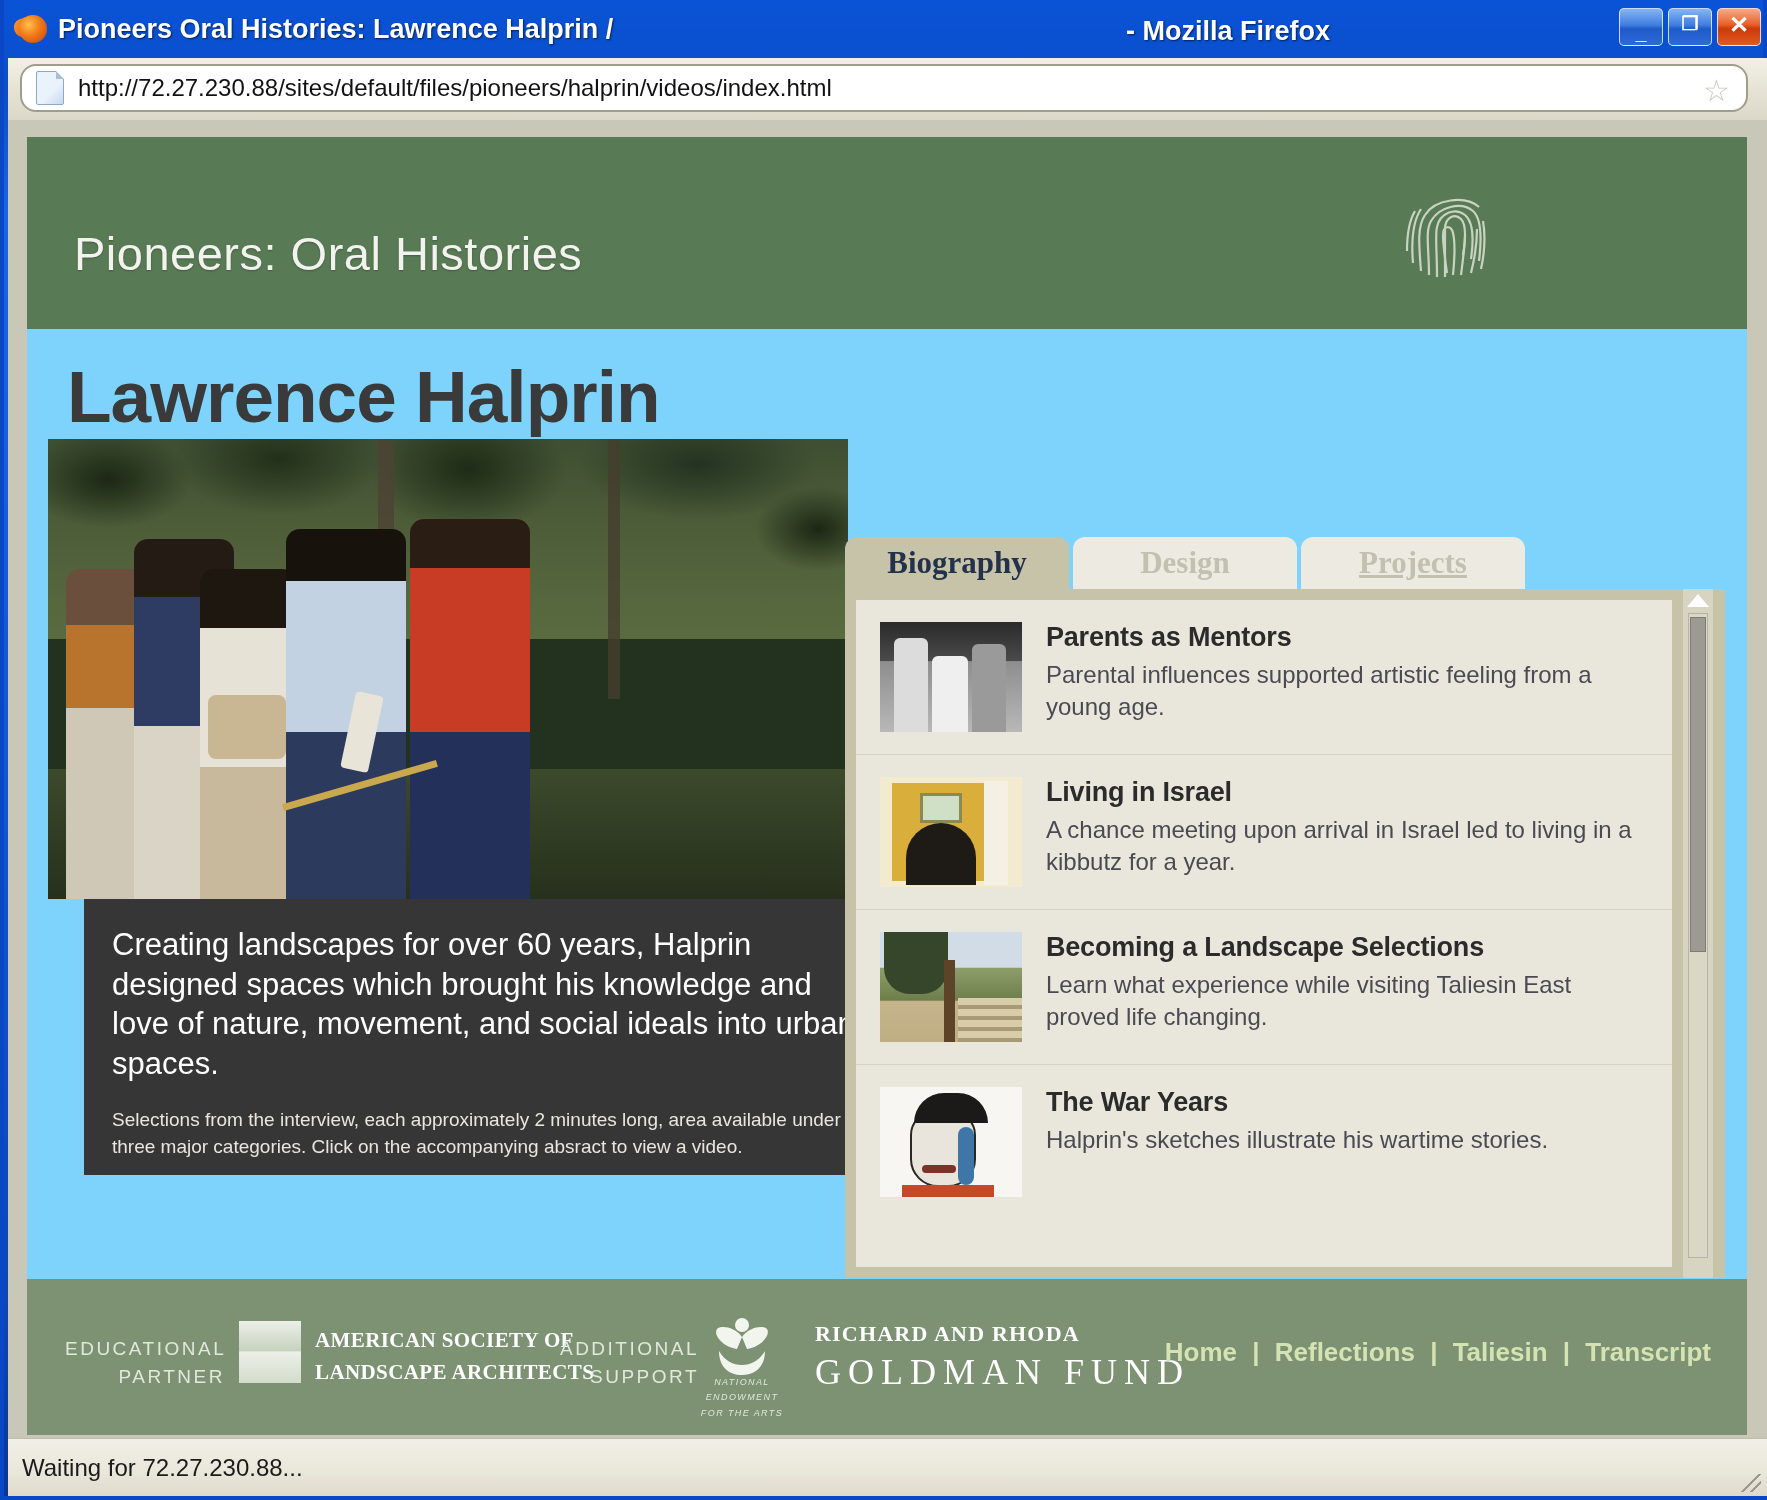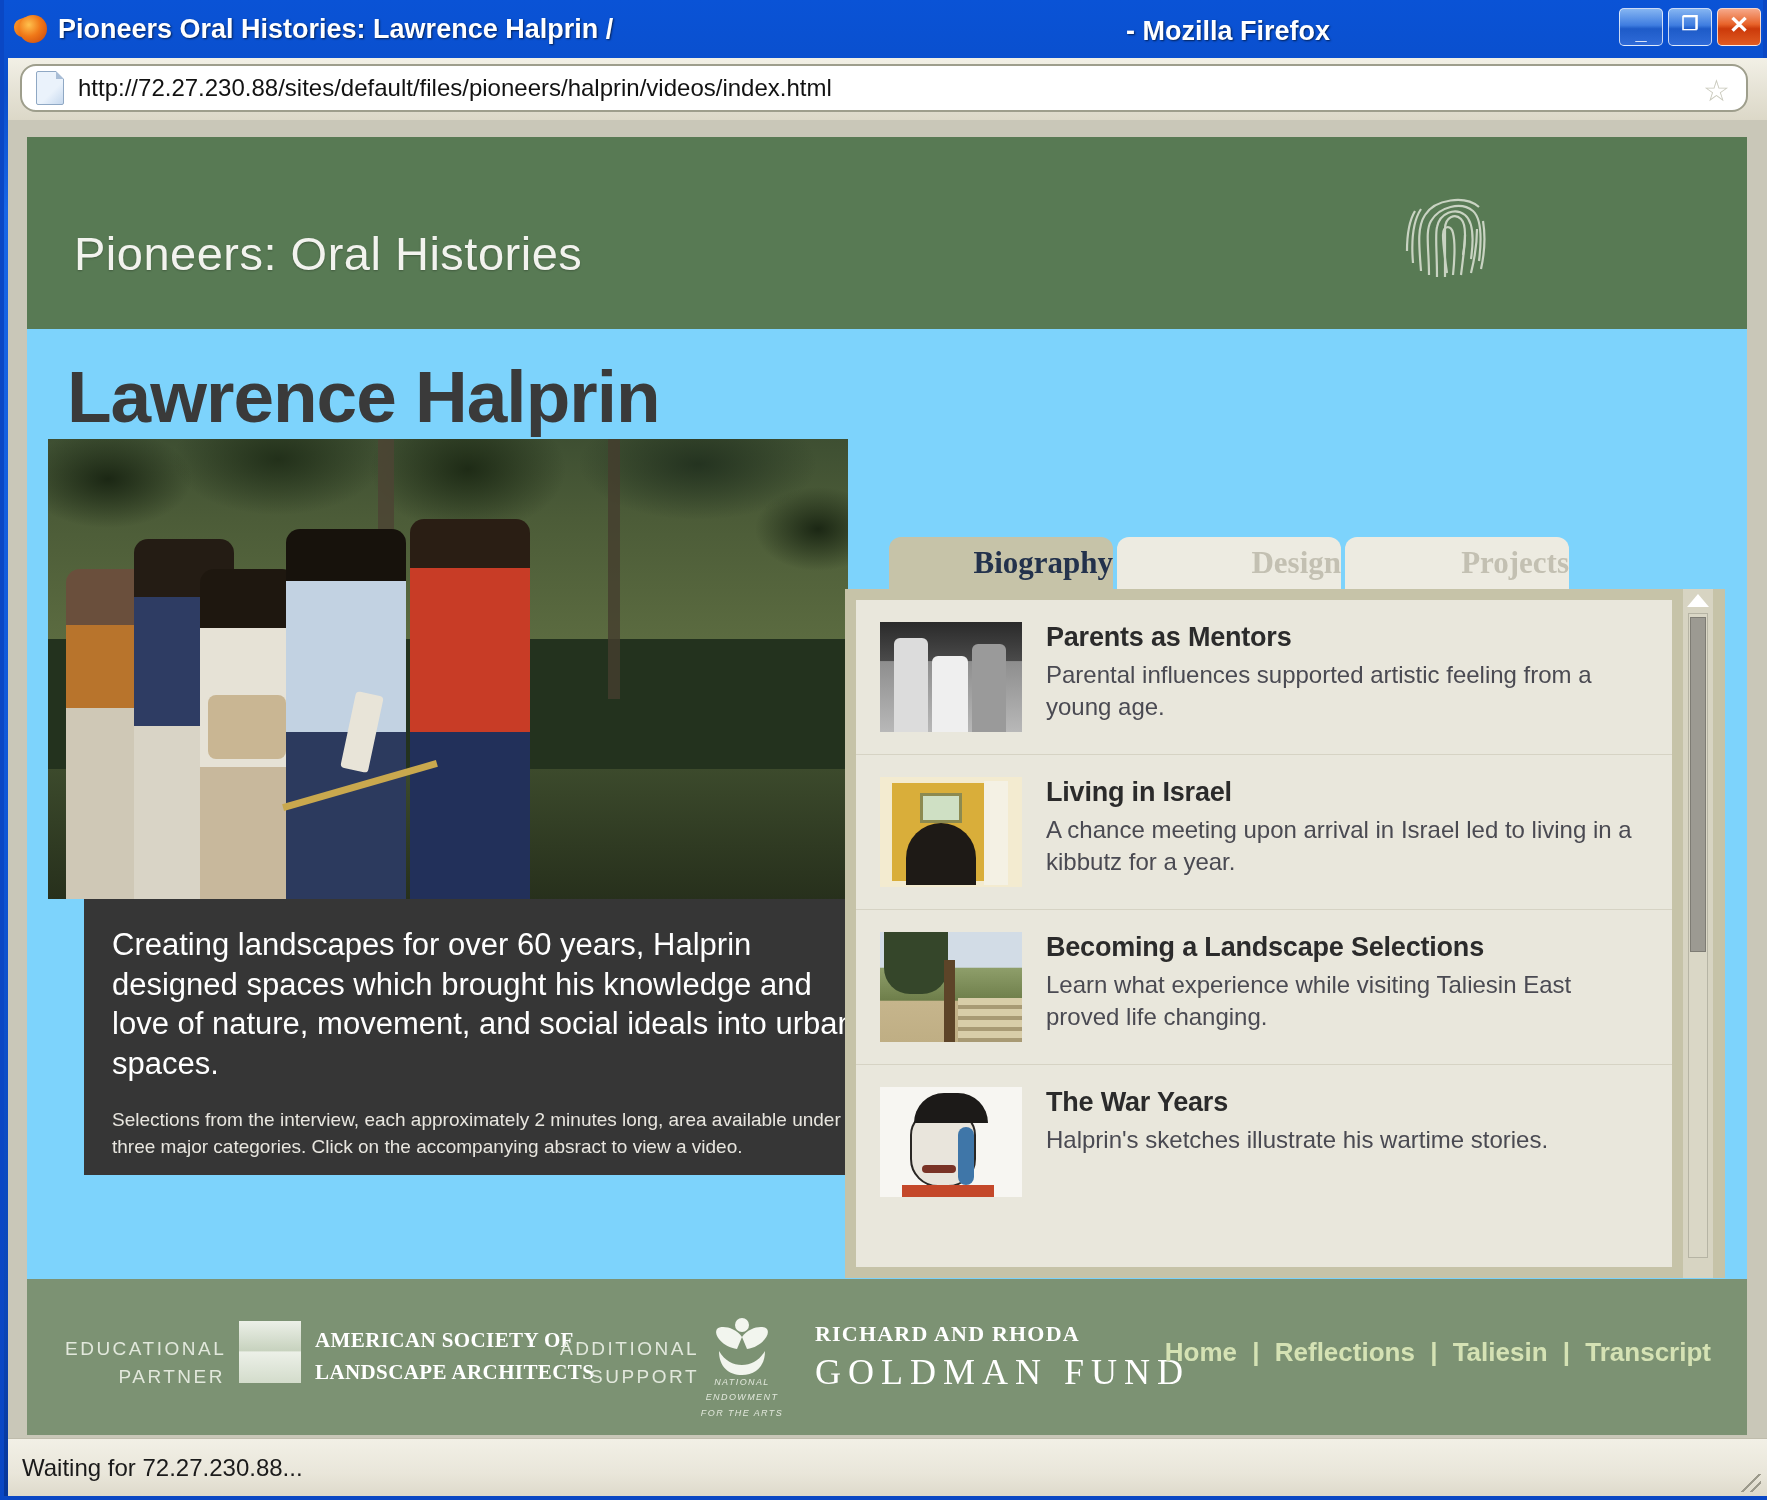--- a/index.html
+++ b/index.html
@@ -134,28 +134,28 @@
     position:absolute;left:21px;top:762px;width:800px;height:276px;
     background:#363636;box-sizing:border-box;padding:26px 28px 0 28px;margin-left:36px;
   }
   #caption-main{color:#FFFFFF;font-size:31px;line-height:1.28;font-weight:400;}
   #caption-sub{color:#E8E6DF;font-size:19px;line-height:1.45;margin-top:22px;}
 
   
   #tabs{position:absolute;left:818px;top:400px;width:880px;height:52px;}
   .tab{
     position:absolute;top:0;height:52px;box-sizing:border-box;
-    border-radius:12px 12px 0 0;display:flex;align-items:center;justify-content:flex-end;
-    font-family:"Liberation Serif",serif;font-size:31px;font-weight:bold;margin-left:44px;
+    border-radius:12px 12px 0 0;display:flex;align-items:center;justify-content:center;
+    font-family:"Liberation Serif",serif;font-size:31px;font-weight:bold;
   }
   .tab.active{background:#C6C3A8;color:#23324C;}
   .tab.inactive{background:#EDEBE1;color:#C3C0B2;}
   #tab0{left:0;width:224px;}
   #tab1{left:228px;width:224px;}
-  #tab2{left:456px;width:224px;}
+  #tab2{left:456px;width:224px;text-decoration:underline;}
 
   
   #panel{
     position:absolute;left:818px;top:452px;width:880px;height:282px;
   }
   #panel-outer{
     position:absolute;left:0;top:0;width:880px;height:689px;
     background:#C6C3A8;box-sizing:border-box;padding:26px;
   }
   #panel-inner{

